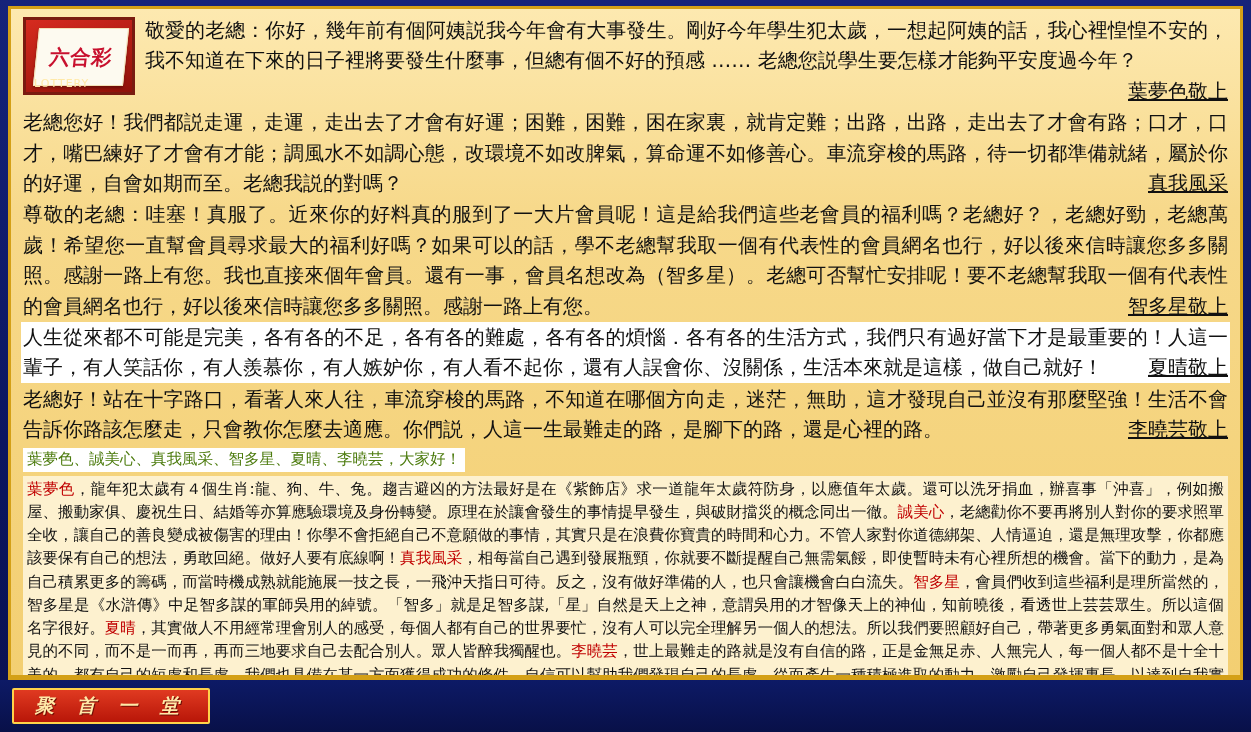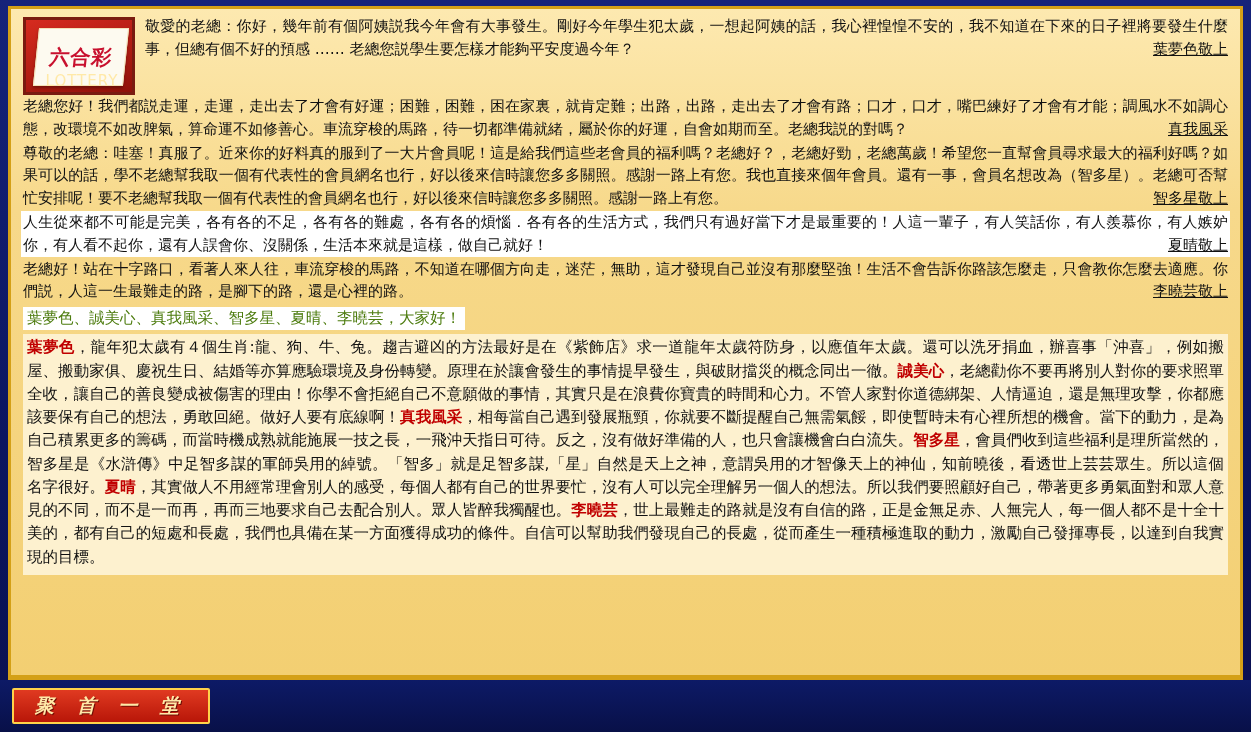--- a/index.html
+++ b/index.html
@@ -80,31 +80,30 @@
     font-size: 20px;
     font-weight: bold;
     letter-spacing: 1px;
     font-family: "DejaVu Sans", "Liberation Sans", sans-serif;
   }
   .logo-sub {
     position: absolute;
     left: 8px;
     bottom: 2px;
     width: 96px;
-    text-align: center;
     color: #ffe9a8;
-    font-size: 15px;
+    font-size: 11px;
     letter-spacing: 1px;
   }
   .text-col {
     flex: 1 1 auto;
     min-width: 0;
   }
   .para {
-    font-size: 15px;
+    font-size: 20px;
     line-height: 1.52;
     color: #111111;
     text-align: justify;
     margin: 0 0 1px 0;
     padding: 0 2px;
     background: rgba(255,255,255,0.0);
   }
   .para.hl {
     background: #ffffff;
   }
@@ -130,21 +129,21 @@
   .answer-box {
     margin: 2px 2px 0 2px;
     padding: 2px 4px 6px 4px;
     font-size: 15.5px;
     line-height: 1.5;
     color: #111111;
     text-align: justify;
   }
   .name-red {
     color: #c00000;
-    font-weight: bold;
+    font-weight: normal;
   }
   .ansbody {
     background: transparent;
   }
   .answer-shade {
     background: #fdf1cf;
   }
   
   .banner {
     position: absolute;

